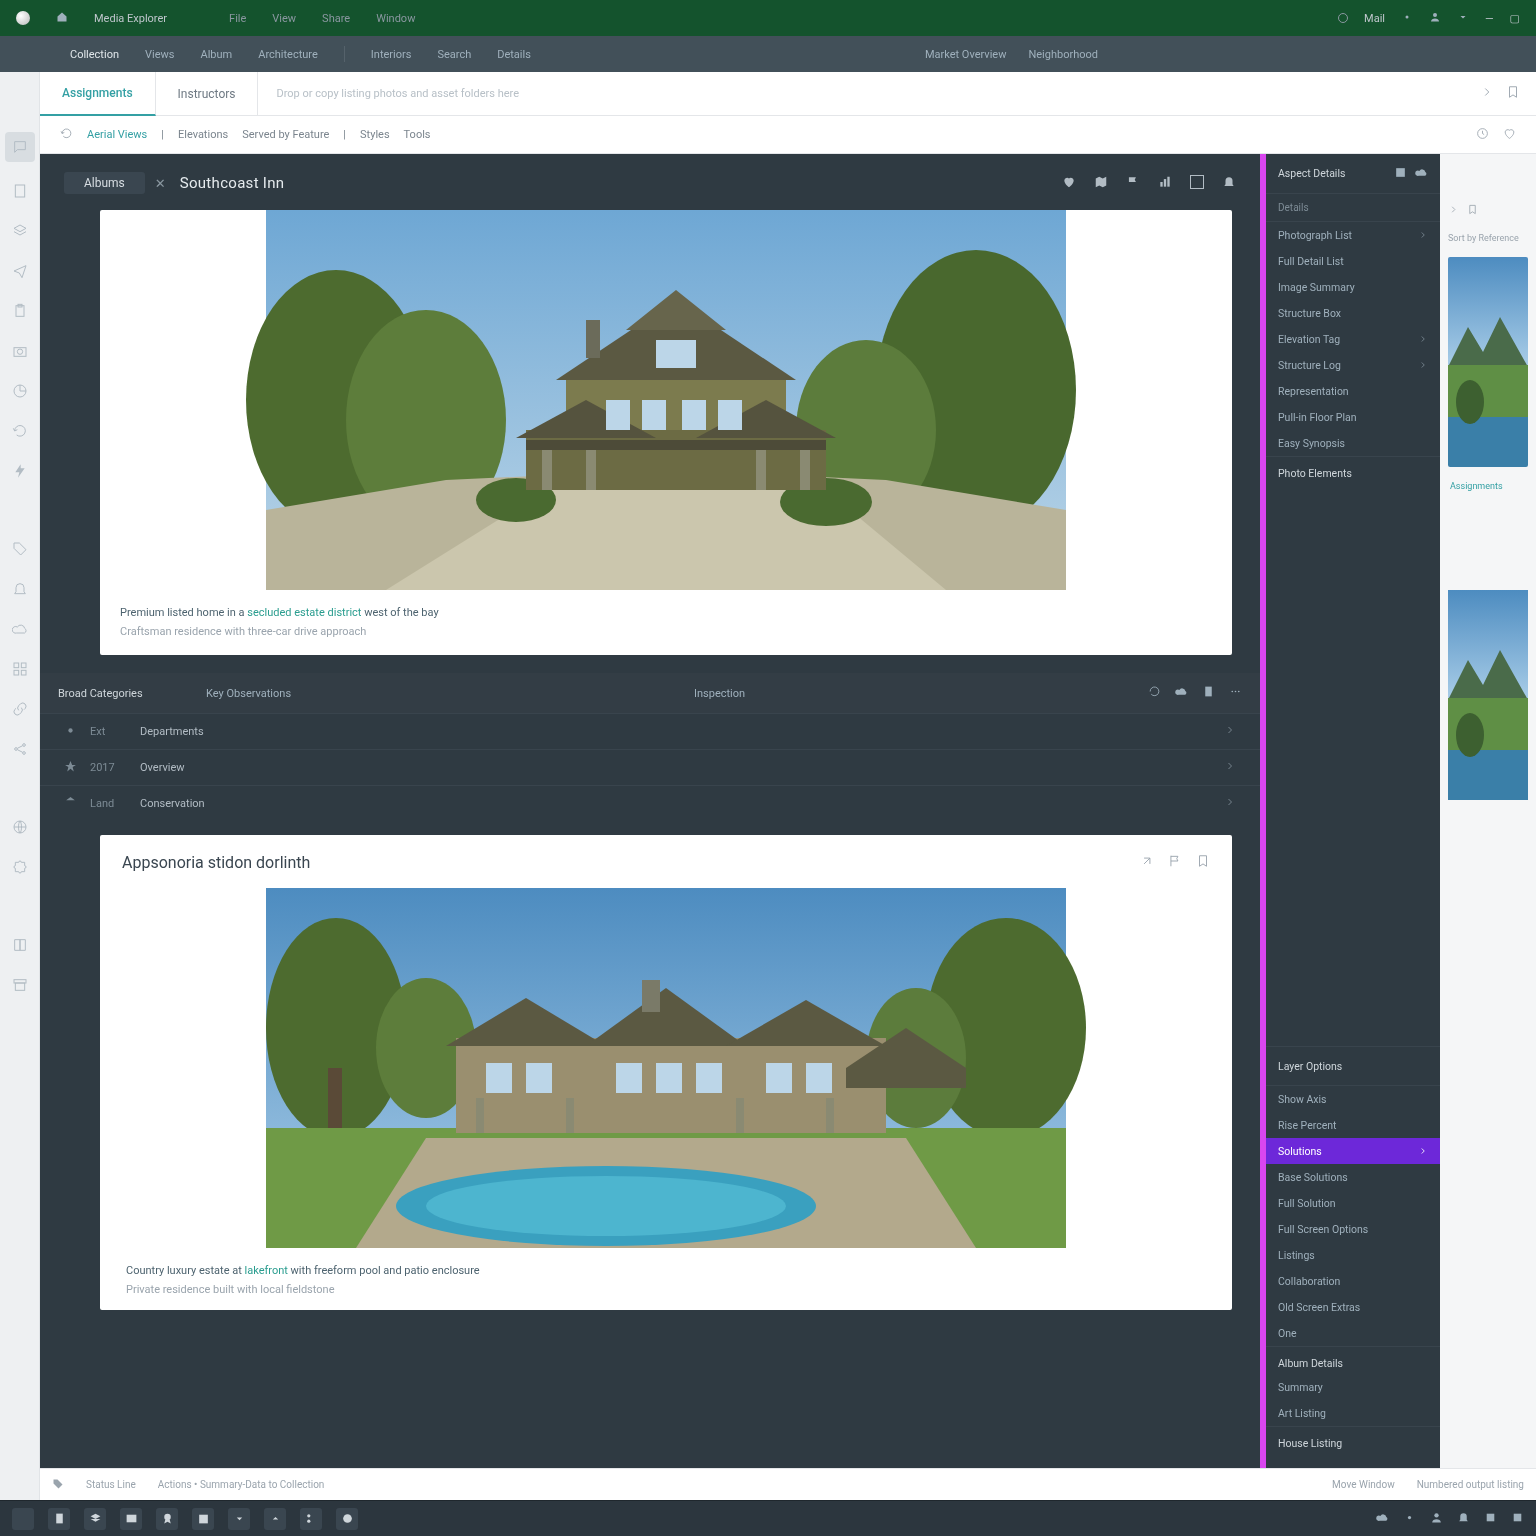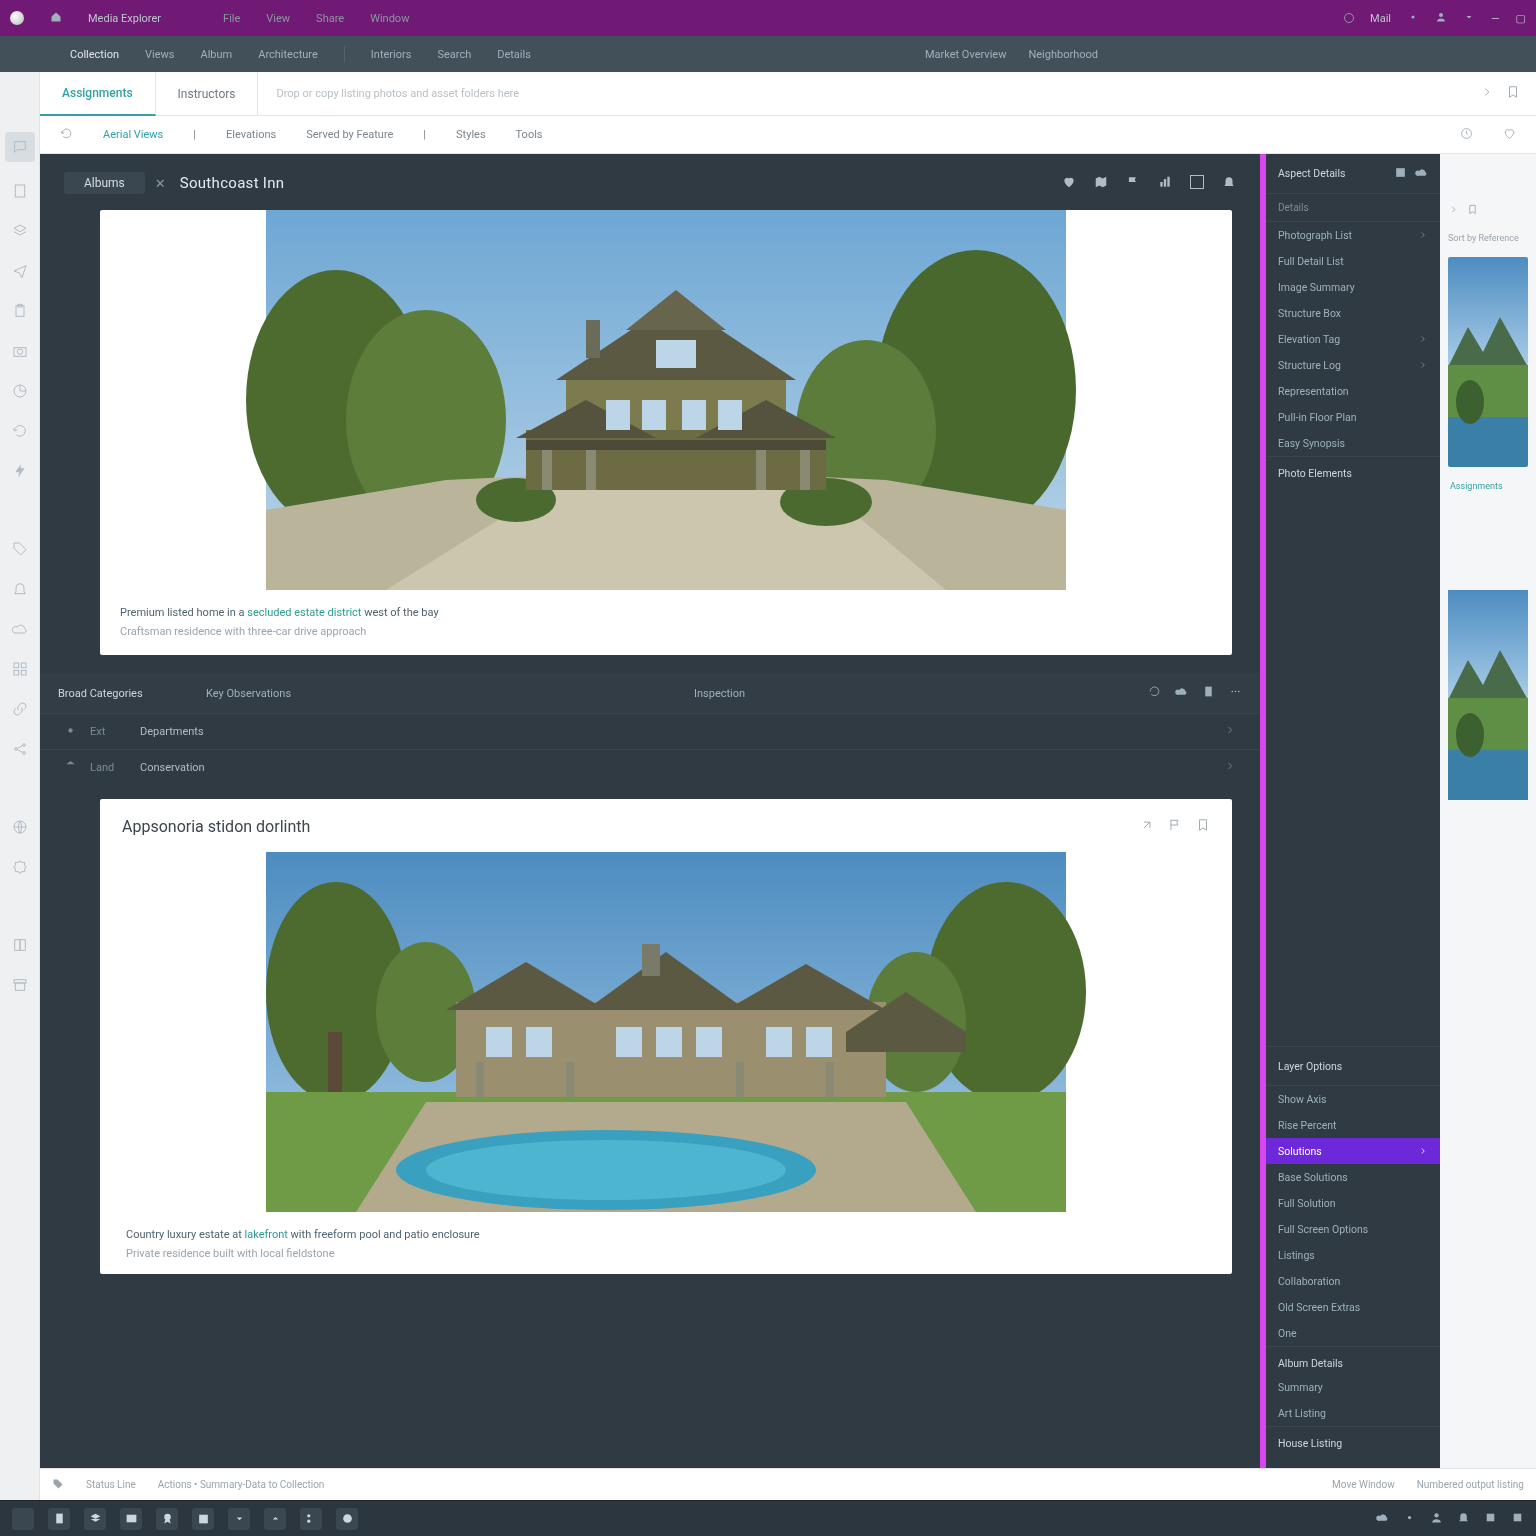--- a/index.html
+++ b/index.html
@@ -1,21 +1,21 @@
 <!DOCTYPE html>
 <html><head>
 <meta charset="utf-8">
 <style>
 * { margin: 0; padding: 0; box-sizing: border-box; font-family: -apple-system, BlinkMacSystemFont, "Segoe UI", Roboto, sans-serif; }
 html, body { width: 1536px; height: 1536px; background: #e8e8e8; overflow: hidden; }
 
 .app { display: flex; flex-direction: column; width: 1536px; height: 1536px; }
 
 
-.titlebar { height: 36px; background: #701a75; display: flex; align-items: center; color: #bfc6cc; font-size: 11px; padding: 0 10px; gap: 26px; }
+.titlebar { height: 36px; background: #14532d; display: flex; align-items: center; color: #bfc6cc; font-size: 11px; padding: 0 16px; gap: 26px; }
 .titlebar .orb { width: 14px; height: 14px; border-radius: 50%; background: radial-gradient(circle at 35% 35%, #fff, #b8b8b8); }
 .titlebar .grow { flex: 1; }
 .titlebar .tseg { color: #8a97a0; }
 .titlebar .right { display: flex; align-items: center; gap: 16px; }
 .titlebar .circ { width: 10px; height: 10px; border: 1px solid #8a97a0; border-radius: 50%; display: inline-block; }
 .titlebar svg { width: 12px; height: 12px; fill: #9fb0bc; }
 
 
 .navbar { height: 36px; background: #425059; display: flex; align-items: center; gap: 26px; padding: 0 70px 0 70px; color: #9fb0bc; font-size: 11px; }
 .navbar .navitem { cursor: pointer; }
@@ -39,21 +39,21 @@
 
 
 .tabstrip { height: 44px; background: #fff; border-bottom: 1px solid #e4e6e9; display: flex; align-items: stretch; font-size: 12px; }
 .tabstrip .tab { padding: 0 22px; display: flex; align-items: center; color: #6f7a84; border-right: 1px solid #e4e6e9; cursor: pointer; }
 .tabstrip .tab.active { color: #34a0a4; font-weight: 500; border-bottom: 2px solid #34a0a4; margin-bottom: -1px; }
 .tabstrip .hint { flex: 1; display: flex; align-items: center; color: #b8c0c7; font-size: 11px; padding-left: 18px; }
 .tabstrip .ticons { display: flex; align-items: center; gap: 12px; padding: 0 16px; color: #9aa4ad; }
 .tabstrip .ticons svg { width: 14px; height: 14px; fill: none; stroke: #9aa4ad; stroke-width: 1.6; }
 
 
-.filterstrip { height: 38px; background: #fff; border-bottom: 1px solid #e4e6e9; display: flex; align-items: center; gap: 30px; padding: 0 20px; font-size: 11px; color: #7b858e; }
+.filterstrip { height: 38px; background: #fff; border-bottom: 1px solid #e4e6e9; display: flex; align-items: center; gap: 14px; padding: 0 20px; font-size: 11px; color: #7b858e; }
 .filterstrip .fitem { cursor: pointer; }
 .filterstrip .fitem.sel { color: #34a0a4; }
 .filterstrip .grow { flex: 1; }
 .filterstrip svg { width: 13px; height: 13px; fill: none; stroke: #9aa4ad; stroke-width: 1.6; }
 
 
 .split { flex: 1; display: flex; min-height: 0; }
 
 
 .cards { flex: 1; background: #2f3a42; display: flex; flex-direction: column; padding: 18px 0 0 0; overflow: hidden; }
@@ -520,20 +520,30 @@
                     <circle cx="12" cy="12" r="4"></circle>
                   </svg></span>
               <span class="plabel">Ext</span>
               <span class="ptext">Departments</span>
               <span class="pend"><svg viewBox="0 0 24 24">
                     <path d="M9 6l6 6-6 6"></path>
                   </svg></span>
             </div>
             <div class="proprow">
               <span class="icon"><svg viewBox="0 0 24 24">
+                    <path d="M12 2l3 7h7l-6 4 2 8-6-5-6 5 2-8-6-4h7z"></path>
+                  </svg></span>
+              <span class="plabel">2017</span>
+              <span class="ptext">Overview</span>
+              <span class="pend"><svg viewBox="0 0 24 24">
+                    <path d="M9 6l6 6-6 6"></path>
+                  </svg></span>
+            </div>
+            <div class="proprow">
+              <span class="icon"><svg viewBox="0 0 24 24">
                     <path d="M12 2v20M4 8l8-6 8 6"></path>
                   </svg></span>
               <span class="plabel">Land</span>
               <span class="ptext">Conservation</span>
               <span class="pend"><svg viewBox="0 0 24 24">
                     <path d="M9 6l6 6-6 6"></path>
                   </svg></span>
             </div>
           </div>
 

